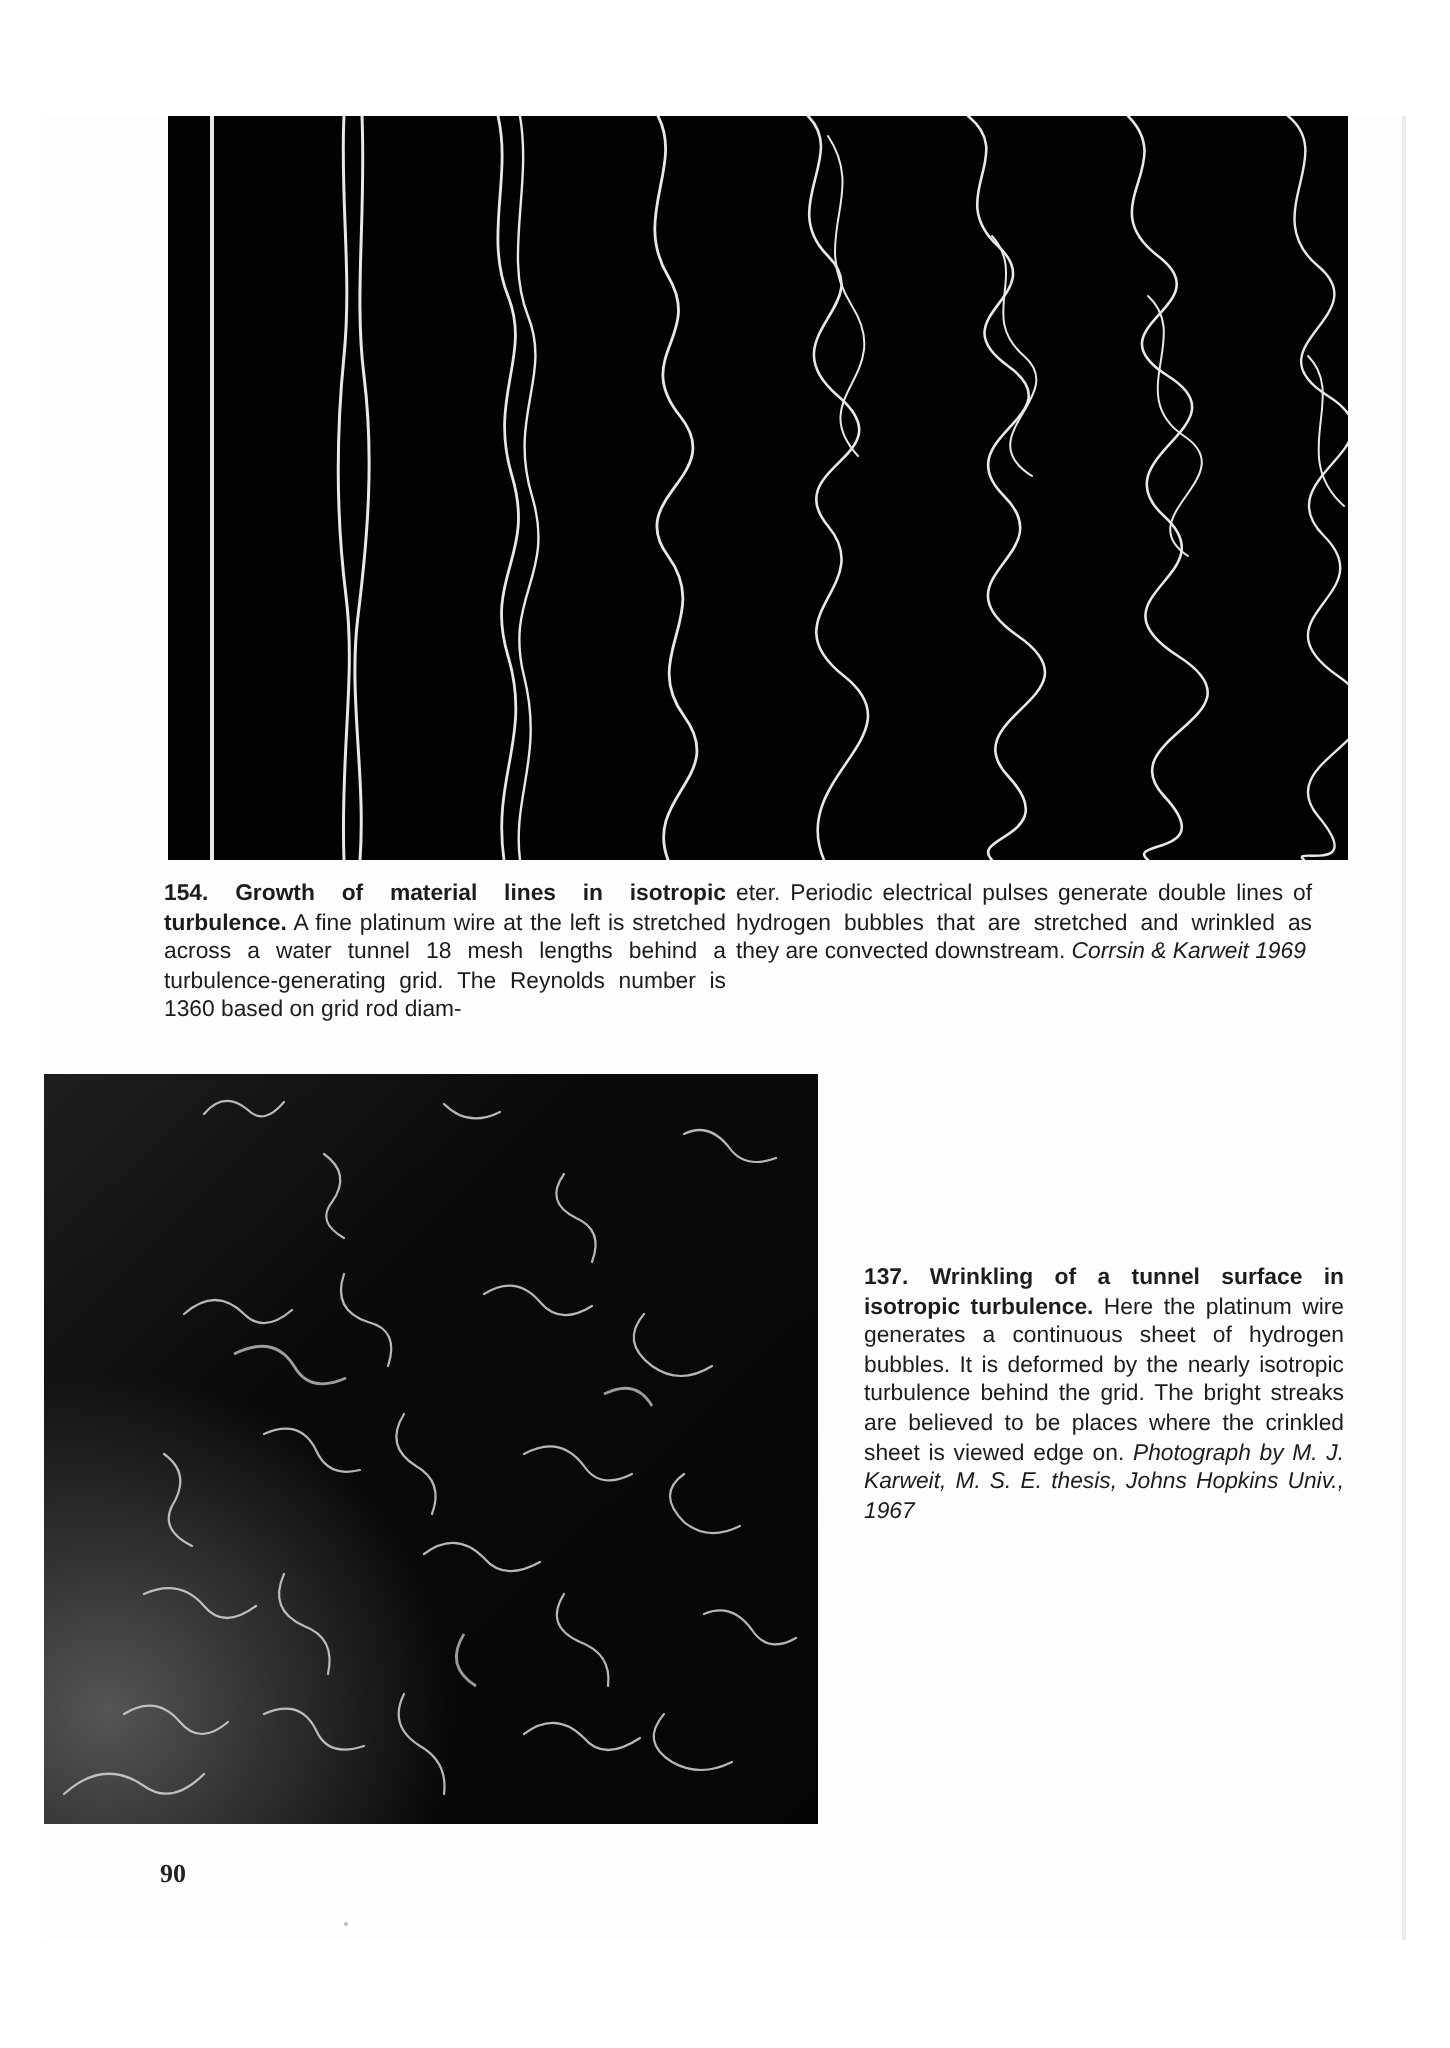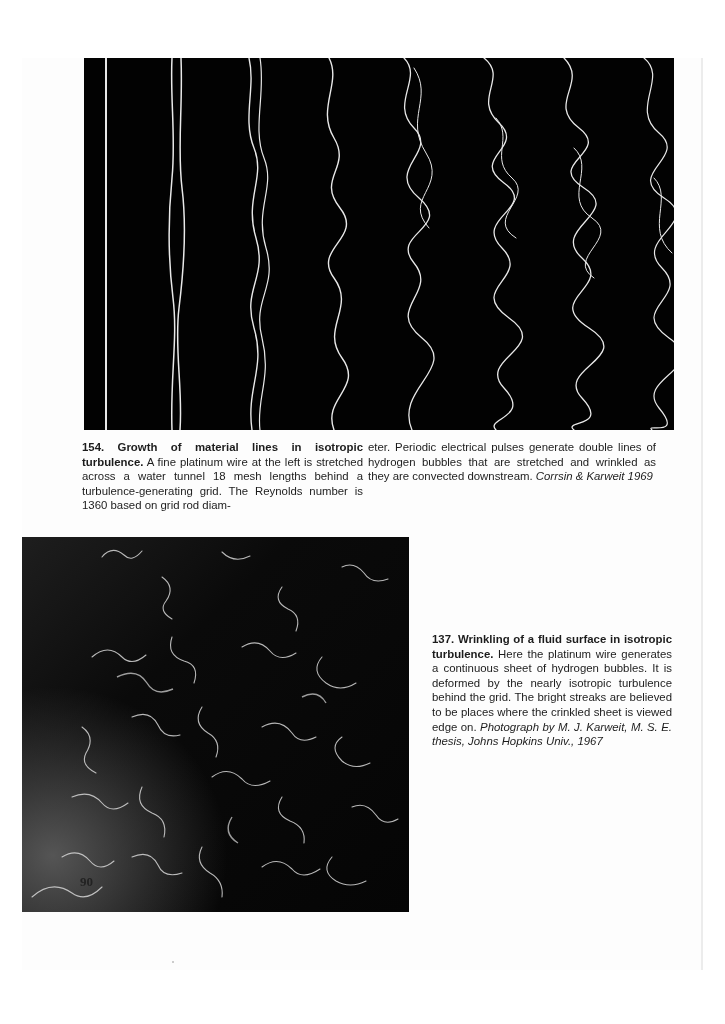--- a/index.html
+++ b/index.html
@@ -11,21 +11,21 @@
   .photo svg { display: block; width: 100%; height: 100%; }
   #photo1 { left: 84px; top: 58px; width: 590px; height: 372px; }
   #photo2 { left: 22px; top: 537px; width: 387px; height: 375px; }
   .caption { position: absolute; font-family: Liberation Sans, sans-serif;
              font-size: 11.4px; line-height: 14.6px; text-align: justify; color: #1c1c1c; }
   .caption b { font-weight: bold; }
   .caption i { font-style: italic; }
   #cap154a { left: 82px; top: 440px; width: 281px; text-align-last: left; }
   #cap154b { left: 368px; top: 440px; width: 288px; text-align-last: left; }
   #cap155 { left: 432px; top: 632px; width: 240px; text-align-last: left; }
-  #pagenum { position: absolute; left: 80px; top: 874px; font-family: "Liberation Serif", serif;
+  #pagenum { position: absolute; left: 80px; top: 929px; font-family: "Liberation Serif", serif;
              font-size: 13px; color: #222; font-weight: bold; }
   .speck { position: absolute; left: 172px; top: 961px; width: 2px; height: 2px; background: #bbb; border-radius: 1px; }
 </style>
 </head>
 <body>
 
 <div class="page"></div>
 
 <div class="photo" id="photo1">
   <svg viewBox="0 0 590 372" preserveAspectRatio="none">
@@ -112,19 +112,19 @@
     <g fill="none" stroke="#ffffff" stroke-width="1.4" opacity="0.6">
       <path d="M95 140 q20 -10 30 6 q8 14 26 6"></path>
       <path d="M210 280 q-10 16 6 26"></path>
       <path d="M280 160 q16 -8 24 6"></path>
     </g>
   </svg>
 </div>
 
 <div class="caption" id="cap155">
   <b>137.</b>
-  <b>Wrinkling of a fluid surface in isotropic turbulence.</b>
+  <b>Wrinkling of a tunnel surface in isotropic turbulence.</b>
   <span>Here the platinum wire generates a continuous sheet of hydrogen bubbles. It is deformed by the nearly isotropic turbulence behind the grid. The bright streaks are believed to be places where the crinkled sheet is viewed edge on.</span>
   <i>Photograph by M. J. Karweit, M. S. E. thesis, Johns Hopkins Univ., 1967</i>
 </div>
 
 <div id="pagenum">90</div>
 <div class="speck"></div>
 
 </body></html>

